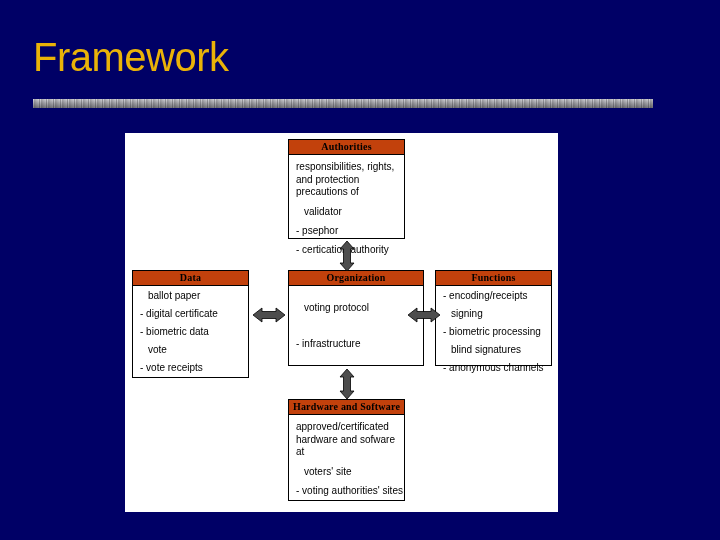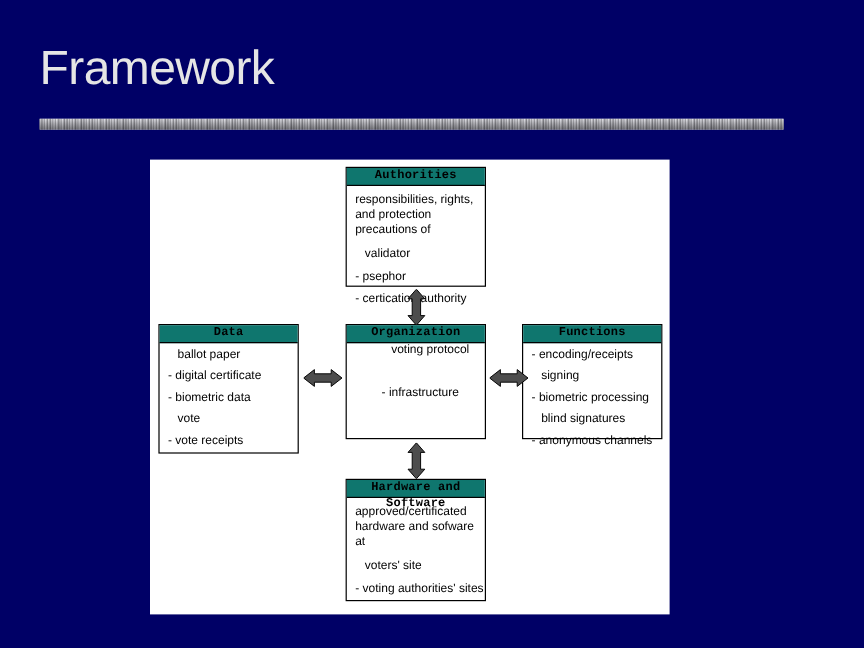--- a/index.html
+++ b/index.html
@@ -15,21 +15,21 @@
     position: relative;
   }
 
   
   #slide-title {
     position: absolute;
     left: 33px;
     top: 36px;
     font-size: 40px;
     font-weight: 400;
-    color: #e5e5e5;
+    color: #eab308;
     letter-spacing: -0.5px;
     line-height: 1.05;
     white-space: nowrap;
   }
 
   
   #title-rule {
     position: absolute;
     left: 33px;
     top: 99px;
@@ -55,24 +55,24 @@
   }
 
   
   .dbox {
     position: absolute;
     border: 1px solid #000000;
     background: #ffffff;
     box-sizing: border-box;
   }
   .dbox-header {
-    background: #0f766e;
+    background: #c2410c;
     border-bottom: 1px solid #000000;
     color: #000000;
-    font-family: Liberation Mono, monospace;
+    font-family: Liberation Serif, serif;
     font-weight: bold;
     font-size: 10px;
     text-align: center;
     line-height: 14px;
     height: 14px;
     letter-spacing: 0.2px;
   }
   .dbox-body {
     padding: 6px 7px 4px 7px;
     font-family: Liberation Sans, sans-serif;
@@ -92,35 +92,35 @@
   .dbox-body .itm.indent { padding-left: 8px; }
 
   
   #box-authorities {
     left: 163px;  top:  6px;  width: 117px; height: 100px;
   }
   #box-data {
     left:   7px;  top: 137px; width: 117px; height: 108px;
   }
   #box-organization {
-    left: 163px;  top: 137px; width: 117px; height: 96px;
+    left: 163px;  top: 137px; width: 136px; height: 96px;
   }
   #box-functions {
     left: 310px;  top: 137px; width: 117px; height: 96px;
   }
   #box-hardware {
     left: 163px;  top: 266px; width: 117px; height: 102px;
   }
 
   
   #box-functions .dbox-body { padding-top: 4px; }
   #box-functions .dbox-body .itm { margin-bottom: 6px; }
   #box-data .dbox-body { padding-top: 4px; }
   #box-data .dbox-body .itm { margin-bottom: 6px; }
-  #box-organization .dbox-body { padding-top: 0; margin-left: 22px; }
+  #box-organization .dbox-body { padding-top: 16px; }
   #box-organization .dbox-body .itm { margin-bottom: 24px; }
 
   
   .arrow {
     position: absolute;
   }
   .arrow svg { display: block; }
   #arrow-data-org   { left: 128px; top: 172px; }
   #arrow-org-func   { left: 283px; top: 172px; }
   #arrow-auth-org   { left: 212px; top: 108px; }

